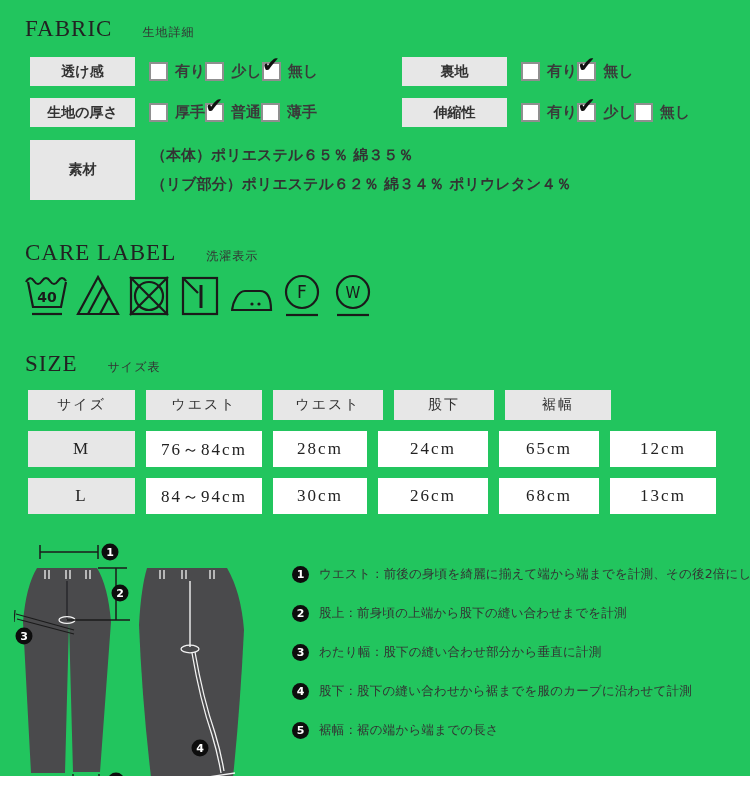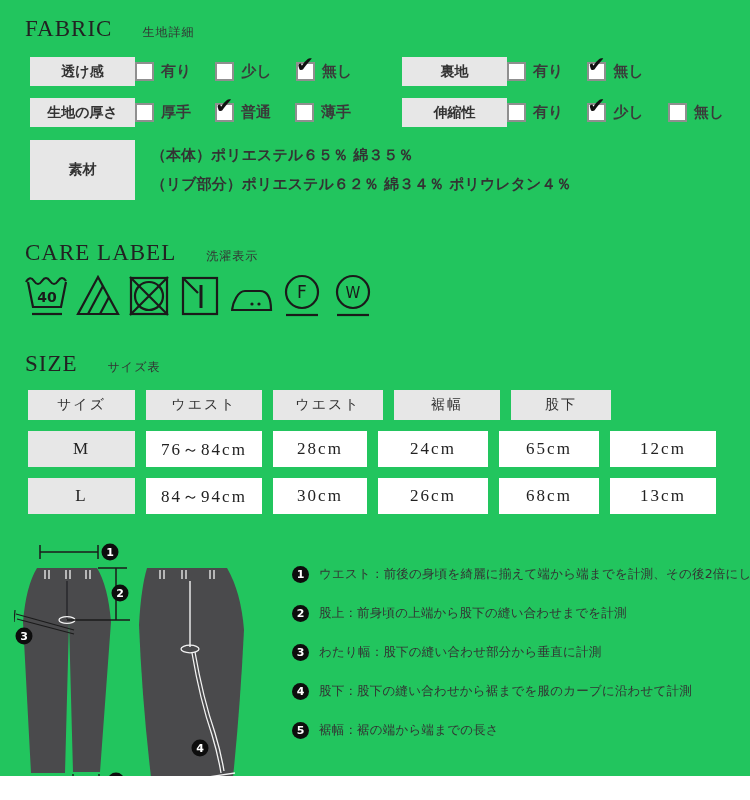--- a/index.html
+++ b/index.html
@@ -5,21 +5,21 @@
   html,body{margin:0;padding:0;background:#fff;width:750px;font-family:"DejaVu Sans","Liberation Sans",sans-serif;color:#3a3a3a;}
   .page{width:750px;height:776px;overflow:hidden;position:relative;background:#22c55e;}
   
   .sec-head{display:flex;align-items:baseline;margin-left:25px;}
   .sec-title{font-family:"Liberation Serif","DejaVu Serif",serif;font-size:23px;letter-spacing:1px;color:#222;font-weight:400;}
   .sec-sub{font-size:12px;color:#333;margin-left:30px;letter-spacing:1px;}
   
   .fab-grid{display:grid;grid-template-columns:372px 1fr;row-gap:12px;margin:15px 0 0 30px;}
   .fab-row{display:flex;align-items:center;height:29px;font-weight:bold;}
   .lbl-box{width:105px;height:29px;background:#e7e7e7;display:flex;align-items:center;justify-content:center;font-size:14px;color:#333;flex:0 0 auto;}
-  .opts{display:flex;gap:24px;}
+  .opts{display:flex;margin-left:14px;}
   .opt{display:flex;align-items:center;gap:7px;font-size:15px;color:#3a3a3a;}
   .cb{width:15px;height:15px;border:2px solid #8f8f8f;background:#fff;position:relative;flex:0 0 auto;}
   .cb.checked::after{content:"✔";position:absolute;left:-2px;top:-10px;font-size:22px;font-weight:bold;color:#111;line-height:1;}
   
   .material-row{display:flex;margin:13px 0 0 30px;font-weight:bold;}
   .material-box{width:105px;height:60px;background:#e7e7e7;display:flex;align-items:center;justify-content:center;font-size:14px;color:#333;flex:0 0 auto;}
   .material-lines{margin-left:16px;font-size:15px;color:#333;line-height:29px;padding-top:1px;}
   
   .care-icons{display:flex;gap:5px;margin:6px 0 0 24px;align-items:flex-start;}
   .care-icon{width:46px;height:48px;}
@@ -192,22 +192,22 @@
   <div class="sec-head" style="padding-top:31px;">
     <span class="sec-title">SIZE</span>
     <span class="sec-sub" style="">サイズ表</span>
   </div>
 
   <div class="size-table">
     <div class="trow">
       <div class="cell hcell c0">サイズ</div>
       <div class="cell hcell c1">ウエスト</div>
       <div class="cell hcell c3">ウエスト</div>
+      <div class="cell hcell c4">股下</div>
       <div class="cell hcell c5">裾幅</div>
-      <div class="cell hcell c4">股下</div>
     </div>
     <div class="trow">
       <div class="cell bcell first c0">M</div>
       <div class="cell bcell c1">76～84cm</div>
       <div class="cell bcell c2">28cm</div>
       <div class="cell bcell c3">24cm</div>
       <div class="cell bcell c4">65cm</div>
       <div class="cell bcell c5">12cm</div>
     </div>
     <div class="trow">

